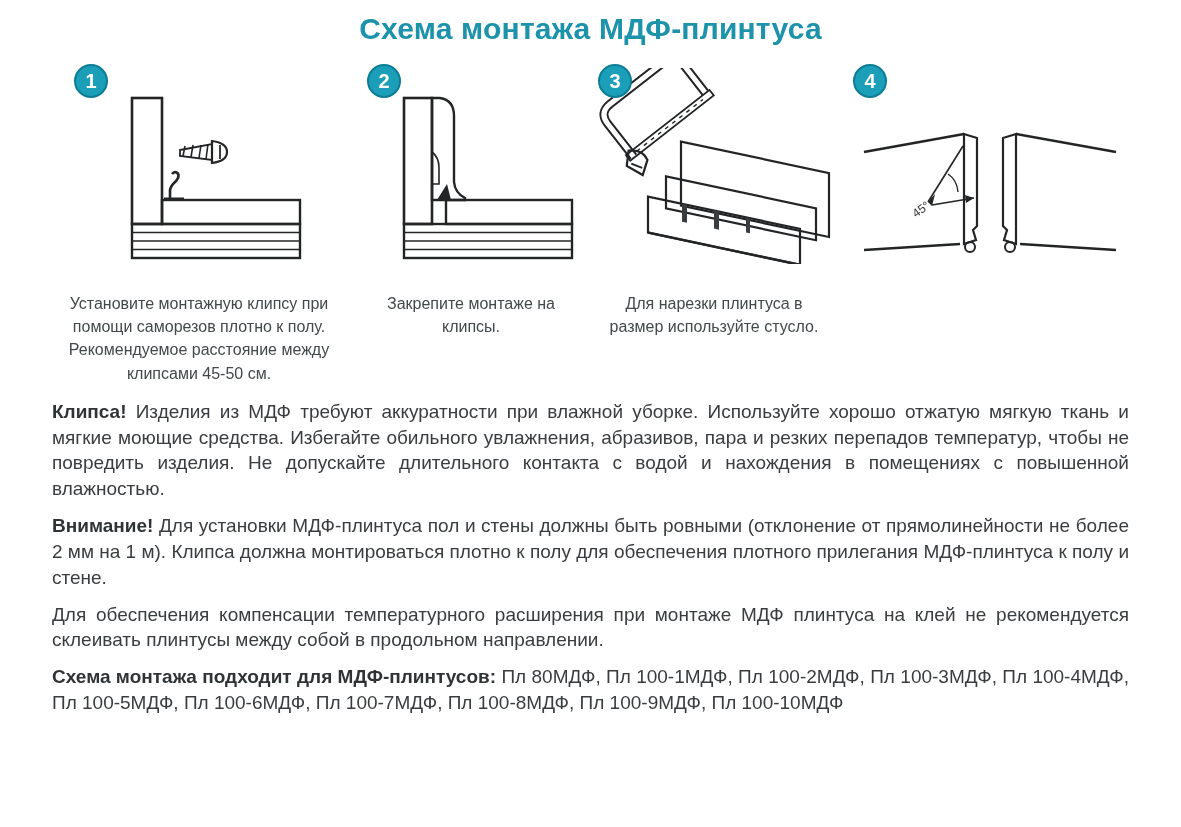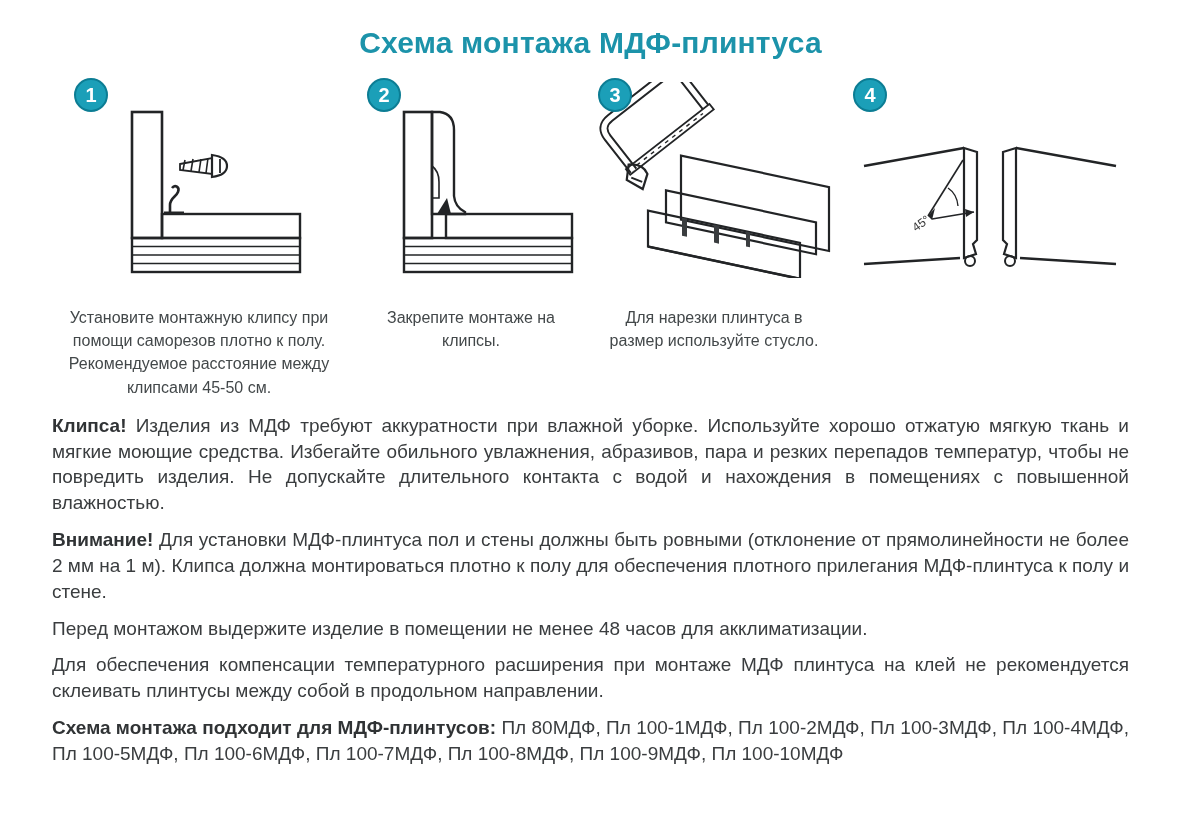--- a/index.html
+++ b/index.html
@@ -4,21 +4,21 @@
 <style>
   * { box-sizing: border-box; margin: 0; padding: 0; }
   html, body { width: 1181px; height: 827px; background: #ffffff; overflow: hidden; }
   body { font-family: "Liberation Sans", "DejaVu Sans", sans-serif; color: #3a3d3f; }
 
   .page-title {
     text-align: center;
     color: #1c93aa;
     font-size: 30px;
     font-weight: 700;
-    margin-top: 26px;
+    margin-top: 12px;
     letter-spacing: 0.2px;
   }
 
   .steps-row {
     display: flex;
     justify-content: space-between;
     margin: 16px 42px 0 46px;
   }
   .step { position: relative; }
   .step-1 { width: 306px; }
@@ -184,16 +184,15 @@
           <text x="56" y="114" font-size="12" fill="#333" transform="rotate(-36 56 114)">45°</text>
         </g>
       </svg>
     </div>
   </div>
 </div>
 
 <div class="text-block">
   <p><span class="lead">Клипса!</span><span> Изделия из МДФ требуют аккуратности при влажной уборке. Используйте хорошо отжатую мягкую ткань и мягкие моющие средства. Избегайте обильного увлажнения, абразивов, пара и резких перепадов температур, чтобы не повредить изделия. Не допускайте длительного контакта с водой и нахождения в помещениях с повышенной влажностью.</span></p>
   <p><span class="lead">Внимание!</span><span> Для установки МДФ-плинтуса пол и стены должны быть ровными (отклонение от прямолинейности не более 2 мм на 1 м). Клипса должна монтироваться плотно к полу для обеспечения плотного прилегания МДФ-плинтуса к полу и стене.</span></p>
-  <p><span>Перед монтажом выдержите изделие в помещении не менее 48 часов для акклиматизации.</span></p>
   <p><span>Для обеспечения компенсации температурного расширения при монтаже МДФ плинтуса на клей не рекомендуется склеивать плинтусы между собой в продольном направлении.</span></p>
   <p><span class="lead">Схема монтажа подходит для МДФ-плинтусов:</span><span> Пл 80МДФ, Пл 100-1МДФ, Пл 100-2МДФ, Пл 100-3МДФ, Пл 100-4МДФ, Пл 100-5МДФ, Пл 100-6МДФ, Пл 100-7МДФ, Пл 100-8МДФ, Пл 100-9МДФ, Пл 100-10МДФ</span></p>
 </div>
 
 </body></html>

